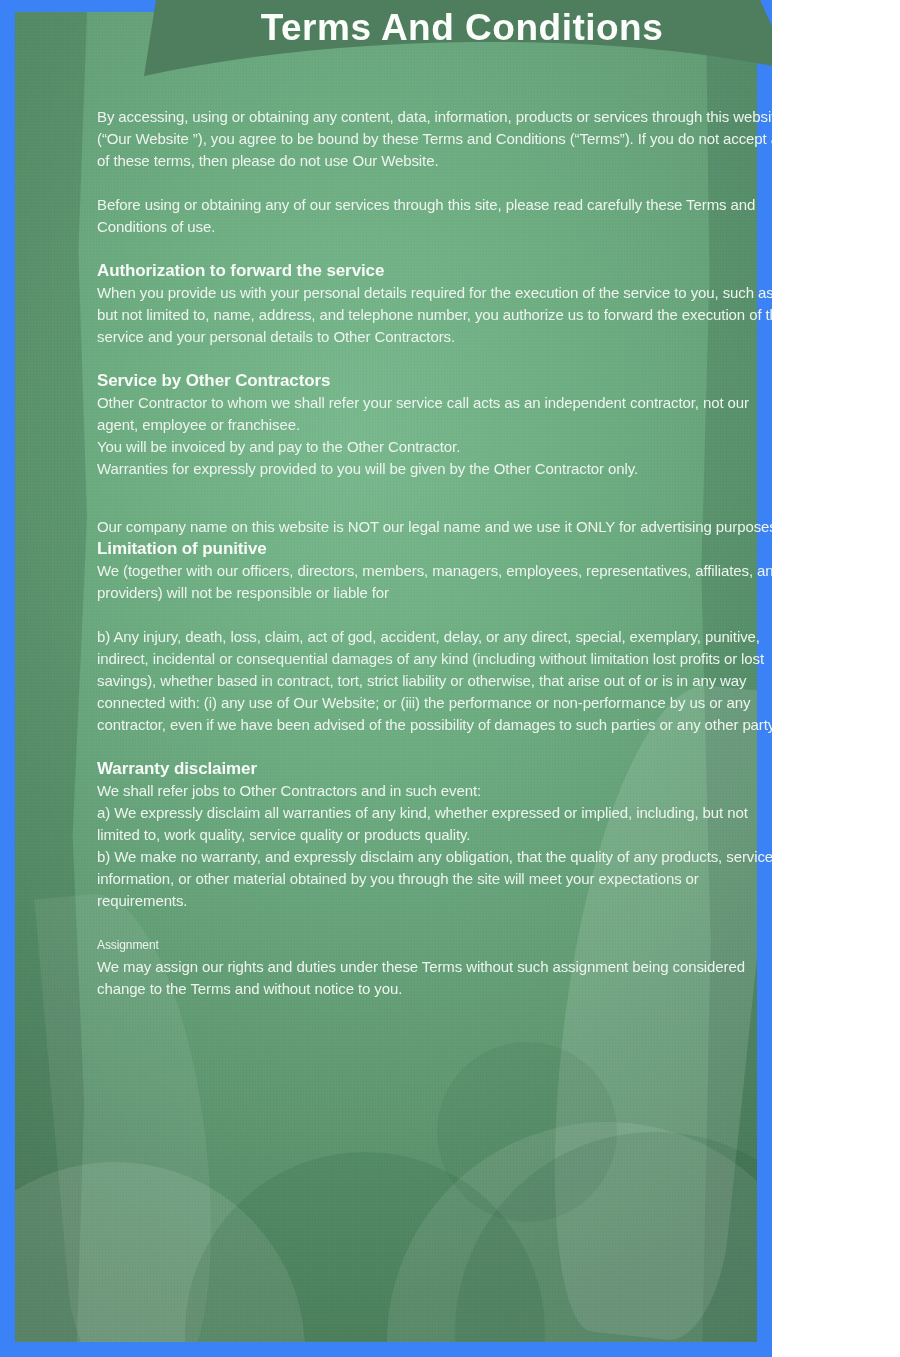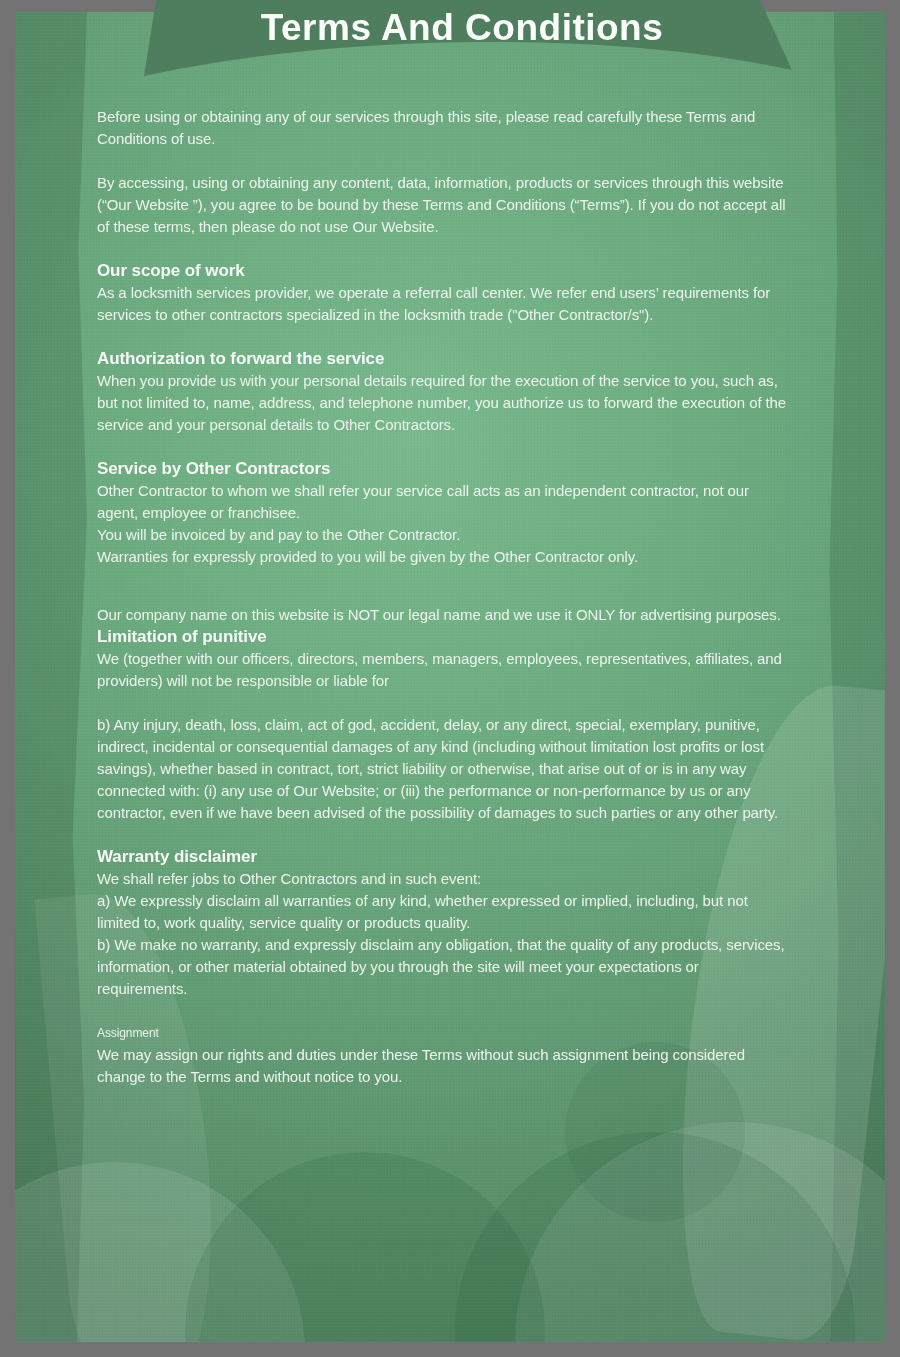--- a/index.html
+++ b/index.html
@@ -3,21 +3,21 @@
 <meta charset="utf-8">
 <style>
   * { box-sizing: border-box; }
   html, body { margin: 0; padding: 0; }
   body {
     width: 900px; height: 1357px;
     background: #ffffff;
     font-family: "Liberation Sans", "DejaVu Sans", sans-serif;
     overflow: hidden;
   }
-  .page { position: relative; width: 900px; height: 1357px; background: #737373; overflow: hidden; }
+  .page { position: relative; width: 772px; height: 1357px; background: #3b82f6; overflow: hidden; }
 
   
   .bg {
     position: absolute; left: 15px; right: 15px; top: 12px; bottom: 15px;
     background: radial-gradient(ellipse 120% 85% at 46% 32%,
       #79b98e 0%, #6cab80 30%, #619b74 55%, #548764 80%, #4d7d5c 100%);
     overflow: hidden; z-index: 1;
   }
   .bg::after {
     content: ""; position: absolute; inset: 0;
@@ -93,27 +93,23 @@
 
   <div class="ribbon">
     <svg width="660" height="88" viewBox="0 0 660 88">
       <path d="M 16 0 L 620 0 L 652 70 C 545 47 430 41 330 42 C 235 43 115 52 4 76 Z" fill="#4e7e5e"></path>
     </svg>
     <h1>Terms And Conditions</h1>
   </div>
 
   <div class="content">
 
+    <p class="para">By accessing, using or obtaining any content, data, information, products or services through this website (“Our Website ”), you agree to be bound by these Terms and Conditions (“Terms”). If you do not accept all of these terms, then please do not use Our Website.</p>
     <p class="para">Before using or obtaining any of our services through this site, please read carefully these Terms and Conditions of use.</p>
-    <p class="para">By accessing, using or obtaining any content, data, information, products or services through this website (“Our Website ”), you agree to be bound by these Terms and Conditions (“Terms”). If you do not accept all of these terms, then please do not use Our Website.</p>
 
-    <div class="section">
-      <h2 class="heading">Our scope of work</h2>
-      <p class="para">As a locksmith services provider, we operate a referral call center. We refer end users’ requirements for services to other contractors specialized in the locksmith trade ("Other Contractor/s").</p>
-    </div>
 
     <div class="section">
       <h2 class="heading">Authorization to forward the service</h2>
       <p class="para">When you provide us with your personal details required for the execution of the service to you, such as, but not limited to, name, address, and telephone number, you authorize us to forward the execution of the service and your personal details to Other Contractors.</p>
     </div>
 
     <div class="section">
       <h2 class="heading">Service by Other Contractors</h2>
       <p class="para">Other Contractor to whom we shall refer your service call acts as an independent contractor, not our agent, employee or franchisee.
 You will be invoiced by and pay to the Other Contractor.

